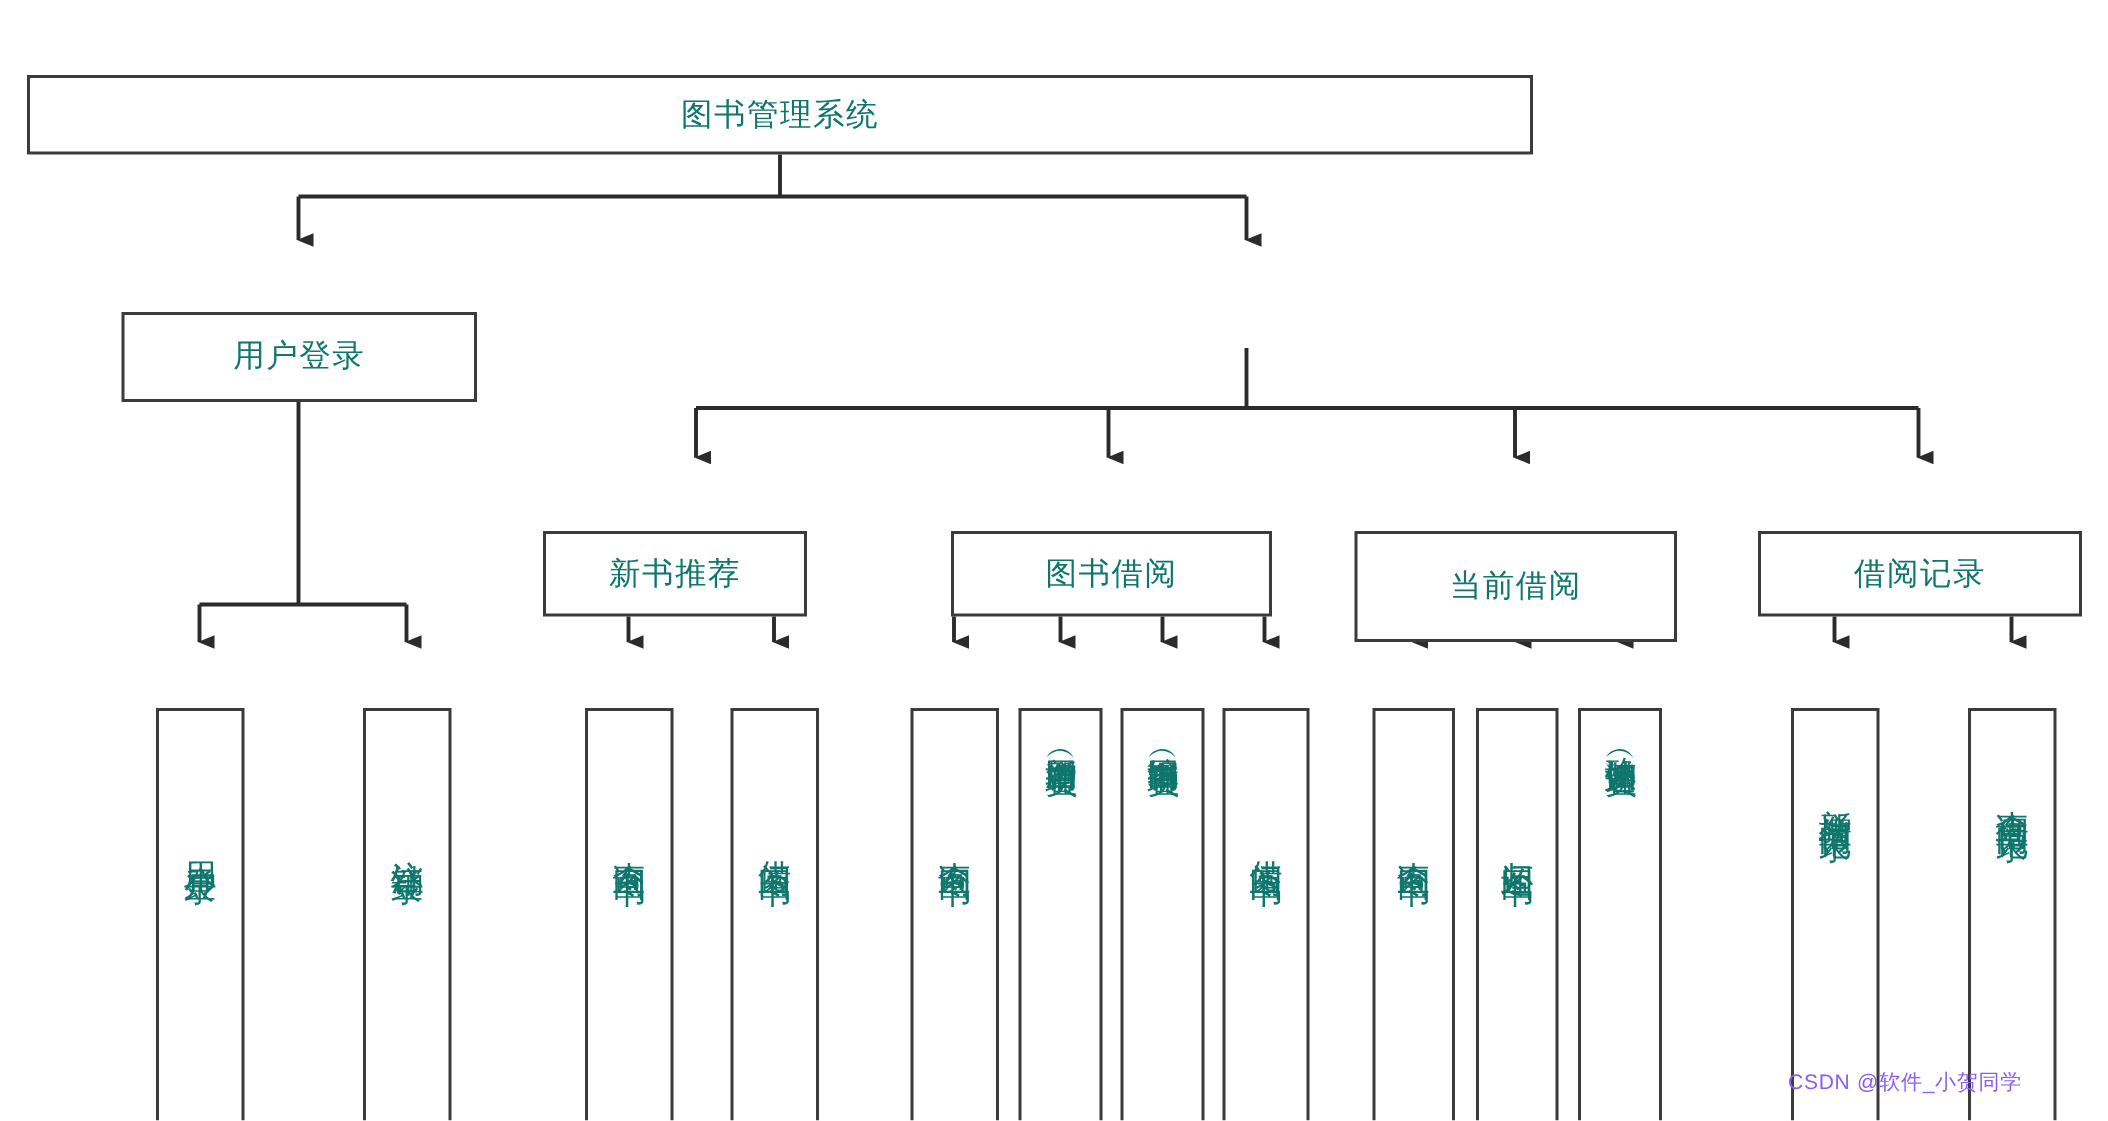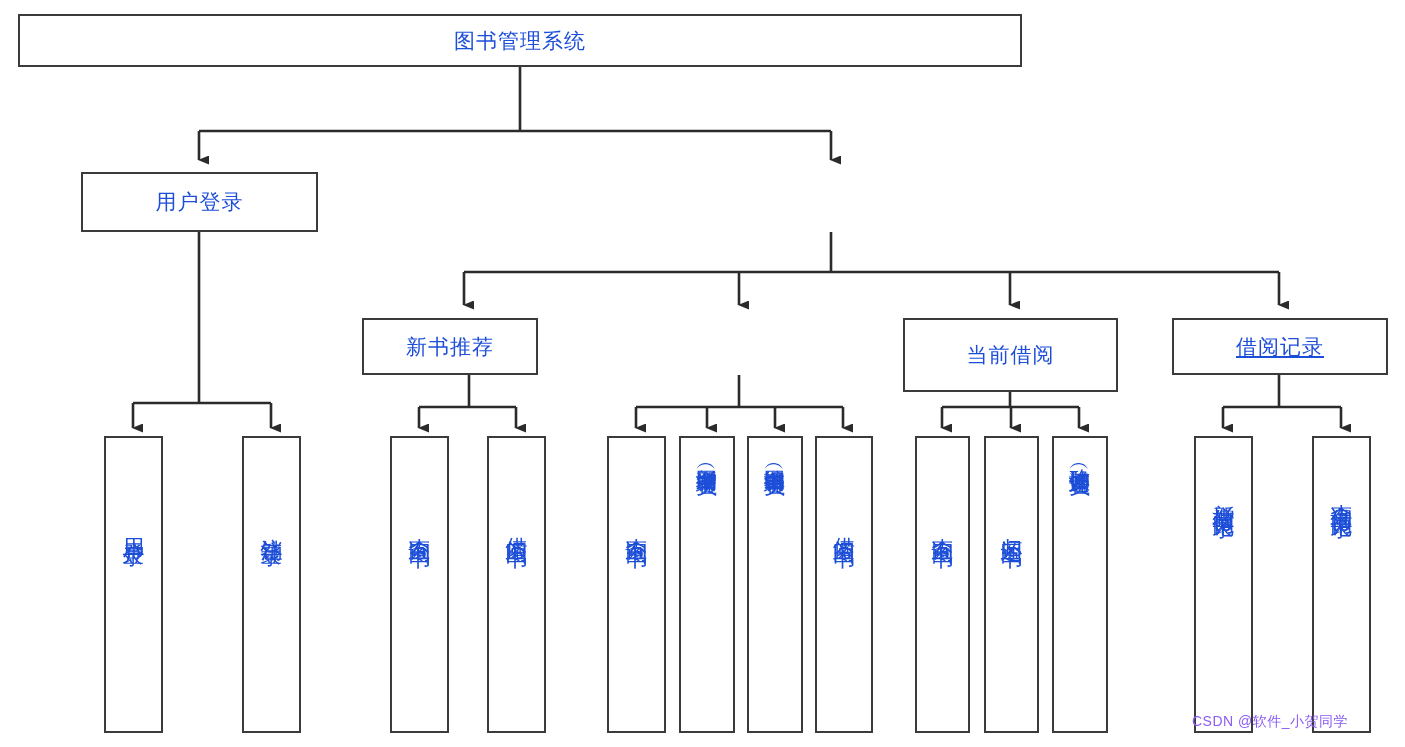--- a/index.html
+++ b/index.html
@@ -25,21 +25,22 @@
     height: 747px;
   }
   .node {
     position: absolute;
     box-sizing: border-box;
     border: 2px solid #3b3b3b;
     background: #ffffff;
     display: flex;
     align-items: center;
     justify-content: center;
-    color: #1d4ed8;
+    color: #0f766e;
+    margin-top: 36px;
   }
   .node.horiz .label {
     writing-mode: horizontal-tb;
     font-size: 21px;
     letter-spacing: 1px;
     line-height: 1.2;
     white-space: nowrap;
   }
   .node.vert {
     align-items: flex-start;
@@ -128,24 +129,27 @@
     <span class="label">图书管理系统</span>
   </div>
 
   <div class="node horiz" style="left:81px; top:172px; width:237px; height:60px;">
     <span class="label">用户登录</span>
   </div>
 
   <div class="node horiz" style="left:362px; top:318px; width:176px; height:57px;">
     <span class="label">新书推荐</span>
   </div>
+  <div class="node horiz" style="left:634px; top:318px; width:214px; height:57px;">
+    <span class="label">图书借阅</span>
+  </div>
   <div class="node horiz" style="left:903px; top:318px; width:215px; height:74px;">
     <span class="label">当前借阅</span>
   </div>
-  <div class="node horiz" style="left:1172px; top:318px; width:216px; height:57px;text-decoration:underline;">
+  <div class="node horiz" style="left:1172px; top:318px; width:216px; height:57px;">
     <span class="label">借阅记录</span>
   </div>
 
   <div class="node vert" style="left:104px; top:436px; width:59px; height:297px; padding-top:82px;">
     <span class="label">用户登录</span>
   </div>
   <div class="node vert" style="left:242px; top:436px; width:59px; height:297px; padding-top:82px;">
     <span class="label">注销登录</span>
   </div>
 

